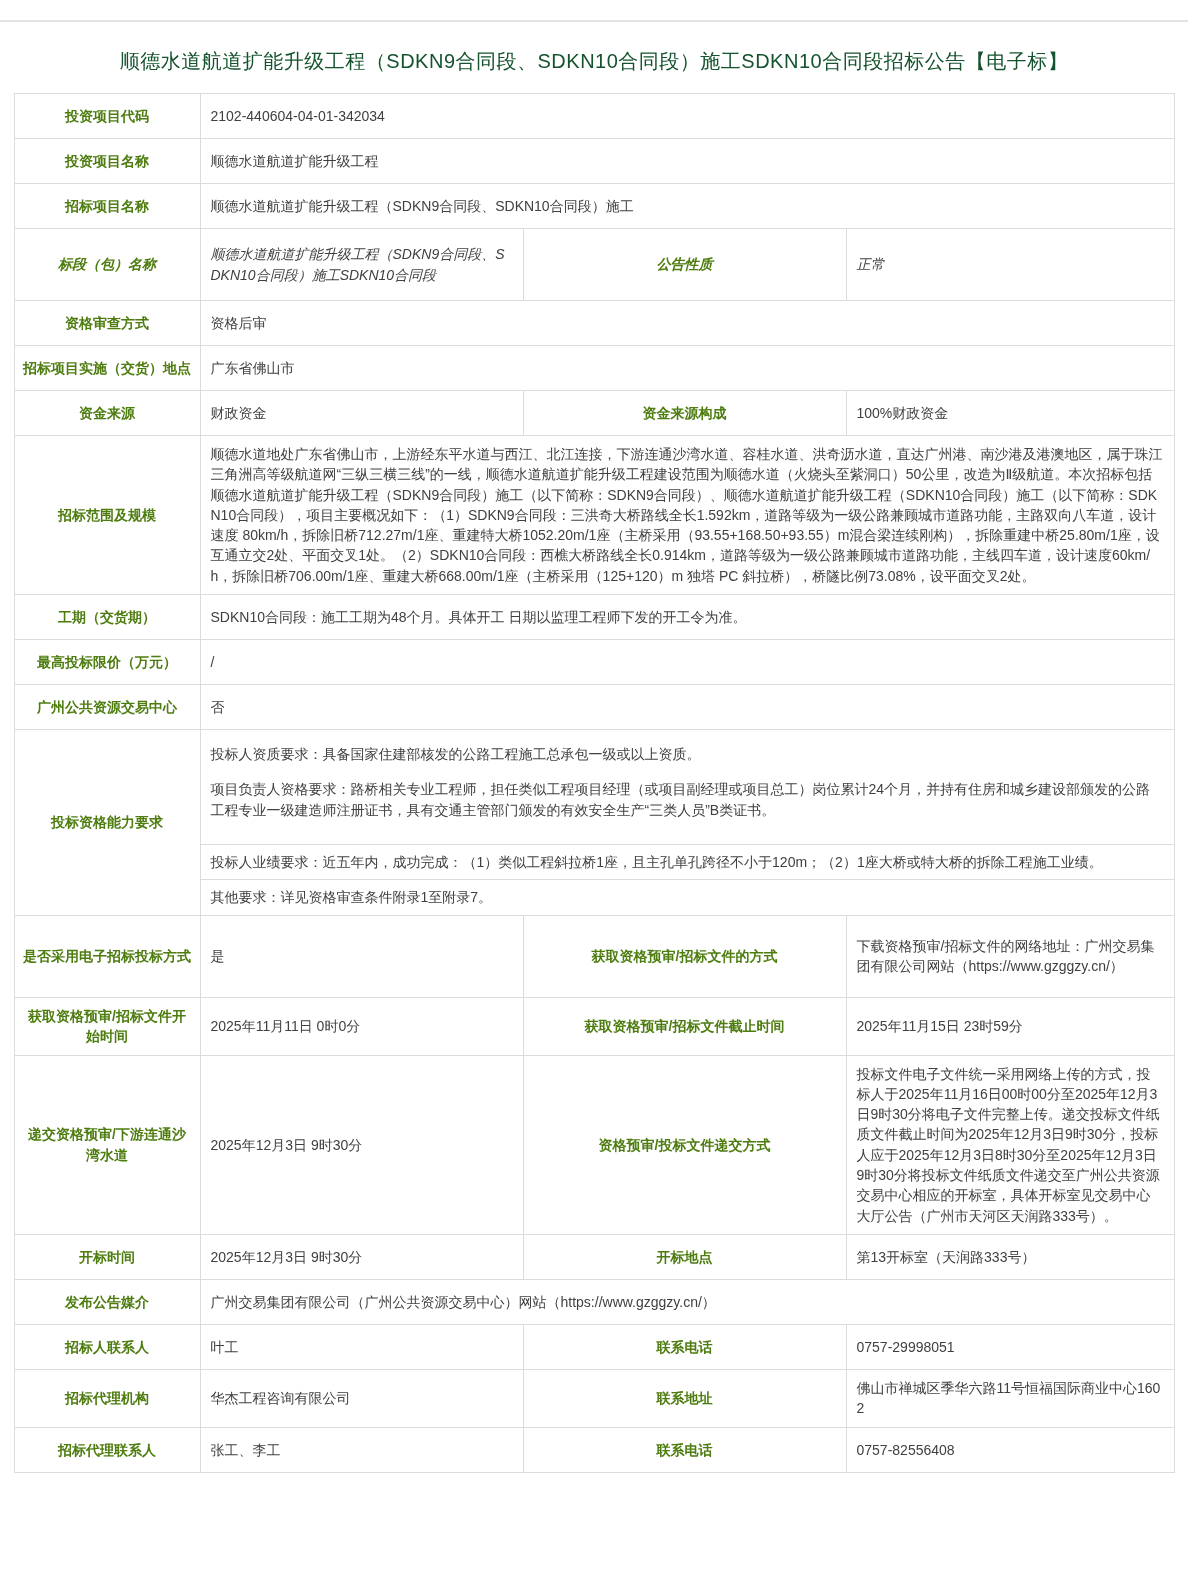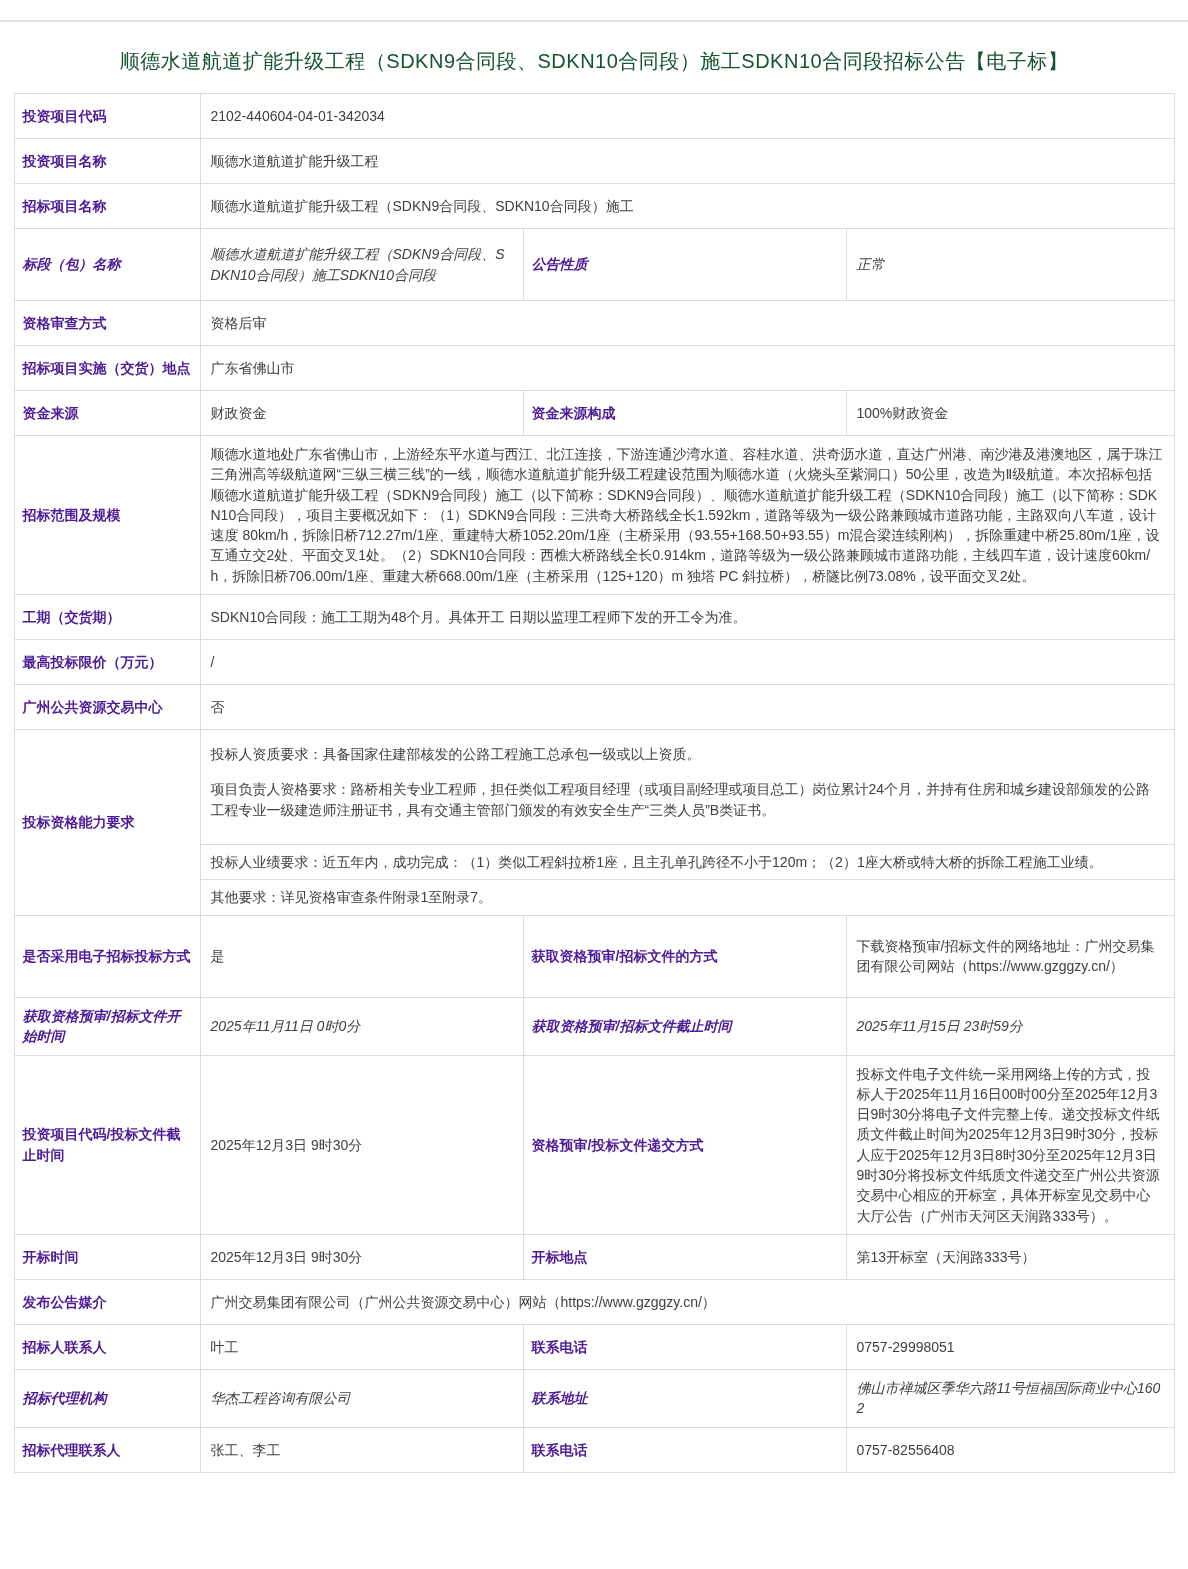--- a/index.html
+++ b/index.html
@@ -41,31 +41,31 @@
   col.c4 { width: 328px; }
   td {
     border: 1px solid #dcdcdc;
     font-size: 14px;
     line-height: 1.45;
     vertical-align: middle;
     word-break: break-all;
   }
   td.label {
     font-weight: bold;
-    text-align: left;
-    color: #4c1d95;
+    text-align: center;
+    color: #4d7c0f;
     padding: 6px 8px;
   }
   td.value {
     color: #404040;
     padding: 8px 10px;
     text-align: left;
   }
   tr { height: 45px; }
-  tr.h58 { height: 58px; font-style: italic; }
+  tr.h58 { height: 58px; }
   tr.h72 { height: 72px; font-style: italic; }
   tr.h82 { height: 82px; }
   tr.auto { height: auto; }
   td.nest { padding: 0; }
   .req-sub { padding: 7px 10px; }
   .req-sub.first { padding: 14px 10px 10px 10px; }
   .req-sub + .req-sub { border-top: 1px solid #dcdcdc; }
   .req-sub p { margin: 0 0 15px 0; }
   .req-sub p:last-child { margin-bottom: 14px; }
 </style>
@@ -166,21 +166,21 @@
     </tr>
 
     <tr class="h58">
       <td class="label">获取资格预审/招标文件开始时间</td>
       <td class="value">2025年11月11日 0时0分</td>
       <td class="label">获取资格预审/招标文件截止时间</td>
       <td class="value">2025年11月15日 23时59分</td>
     </tr>
 
     <tr class="auto">
-      <td class="label">投资项目代码/投标文件截止时间</td>
+      <td class="label">递交资格预审/下游连通沙湾水道</td>
       <td class="value">2025年12月3日 9时30分</td>
       <td class="label">资格预审/投标文件递交方式</td>
       <td class="value">投标文件电子文件统一采用网络上传的方式，投标人于2025年11月16日00时00分至2025年12月3日9时30分将电子文件完整上传。递交投标文件纸质文件截止时间为2025年12月3日9时30分，投标人应于2025年12月3日8时30分至2025年12月3日9时30分将投标文件纸质文件递交至广州公共资源交易中心相应的开标室，具体开标室见交易中心大厅公告（广州市天河区天润路333号）。</td>
     </tr>
 
     <tr>
       <td class="label">开标时间</td>
       <td class="value">2025年12月3日 9时30分</td>
       <td class="label">开标地点</td>
       <td class="value">第13开标室（天润路333号）</td>

